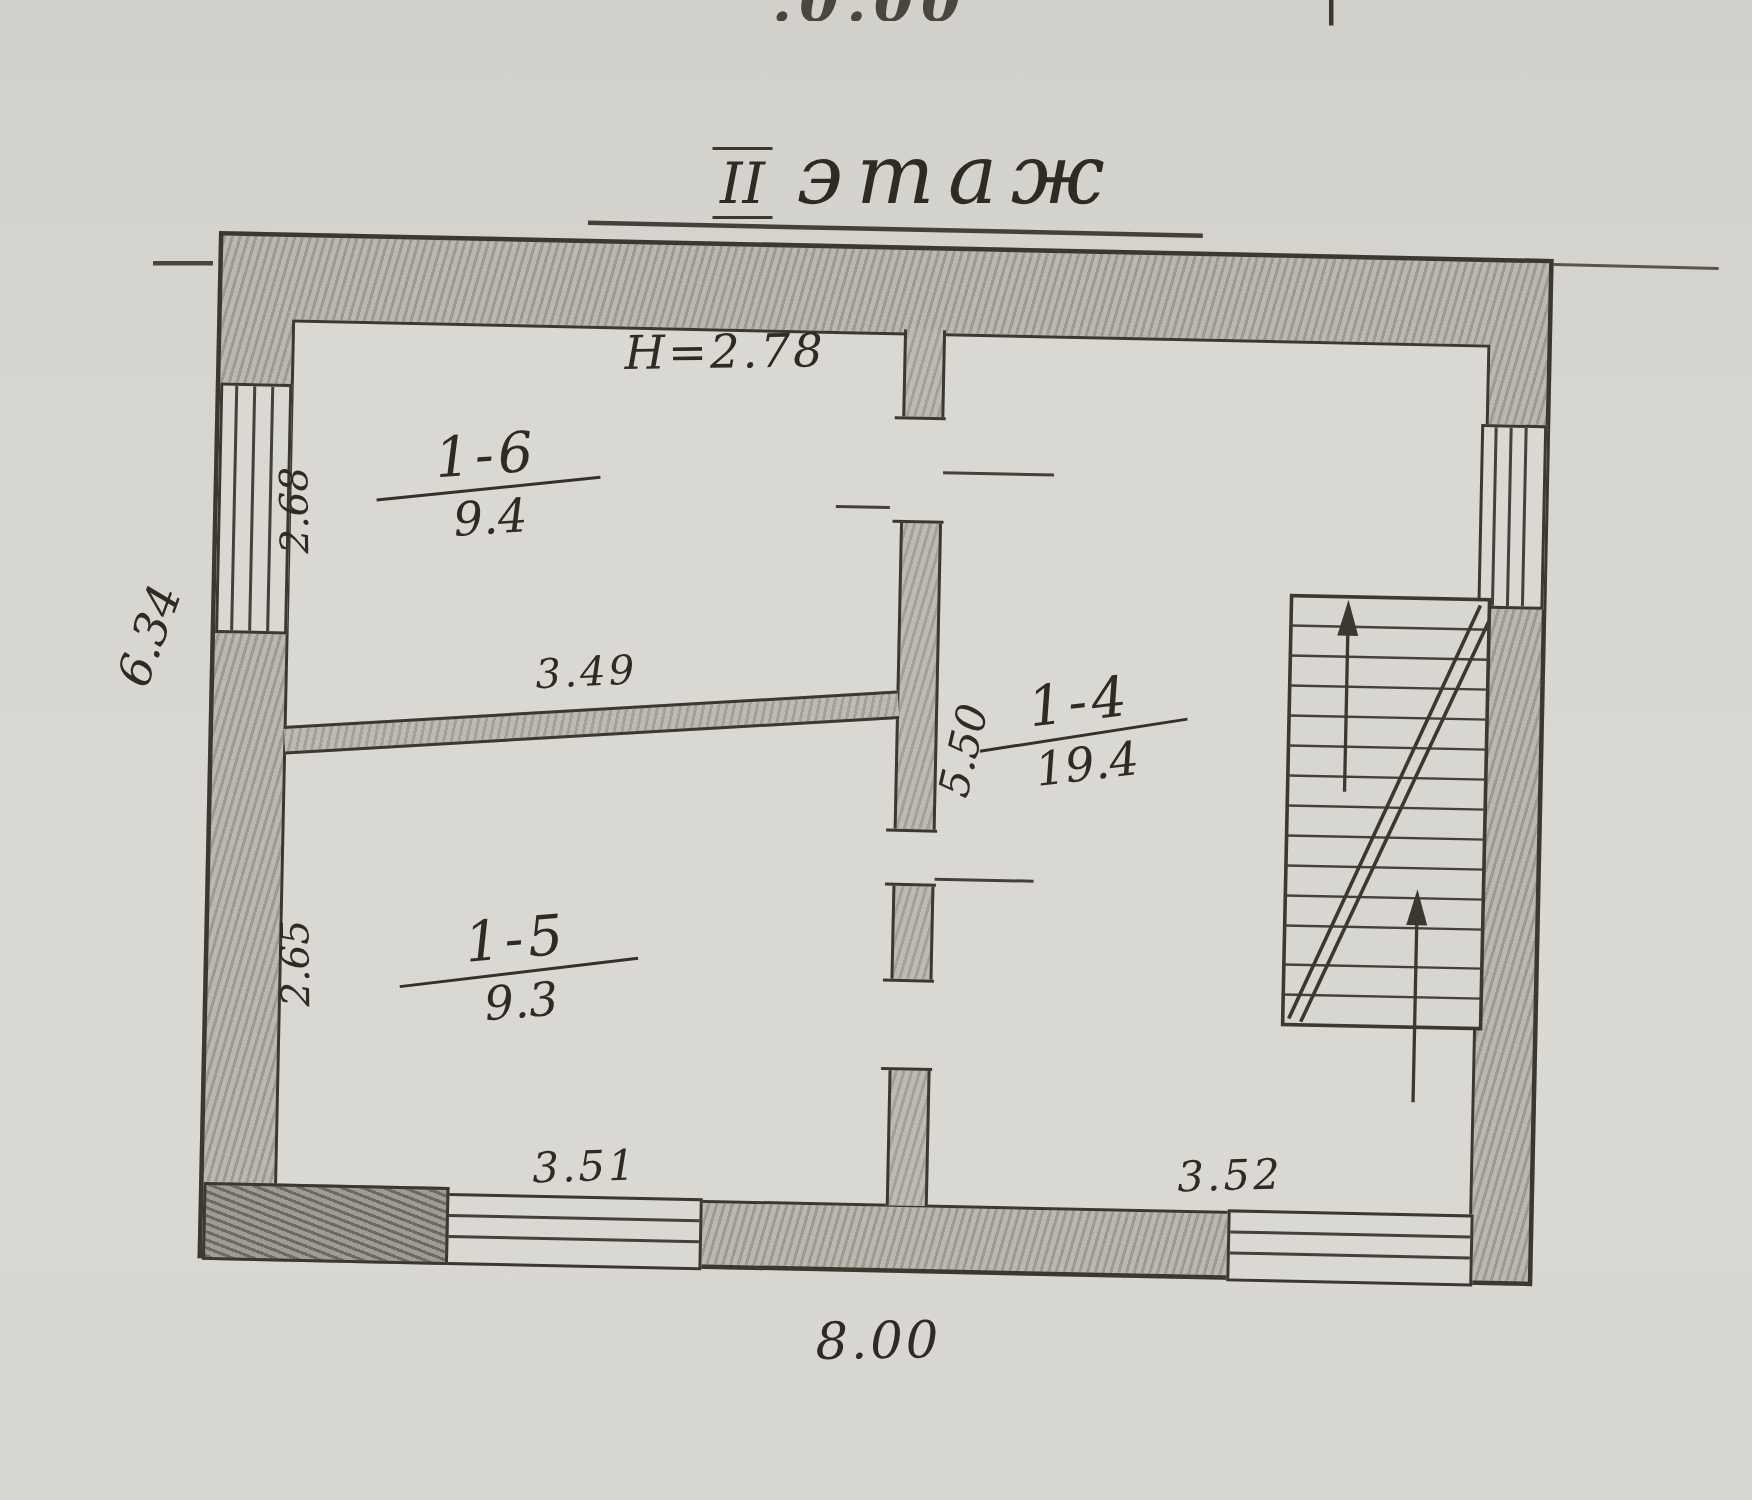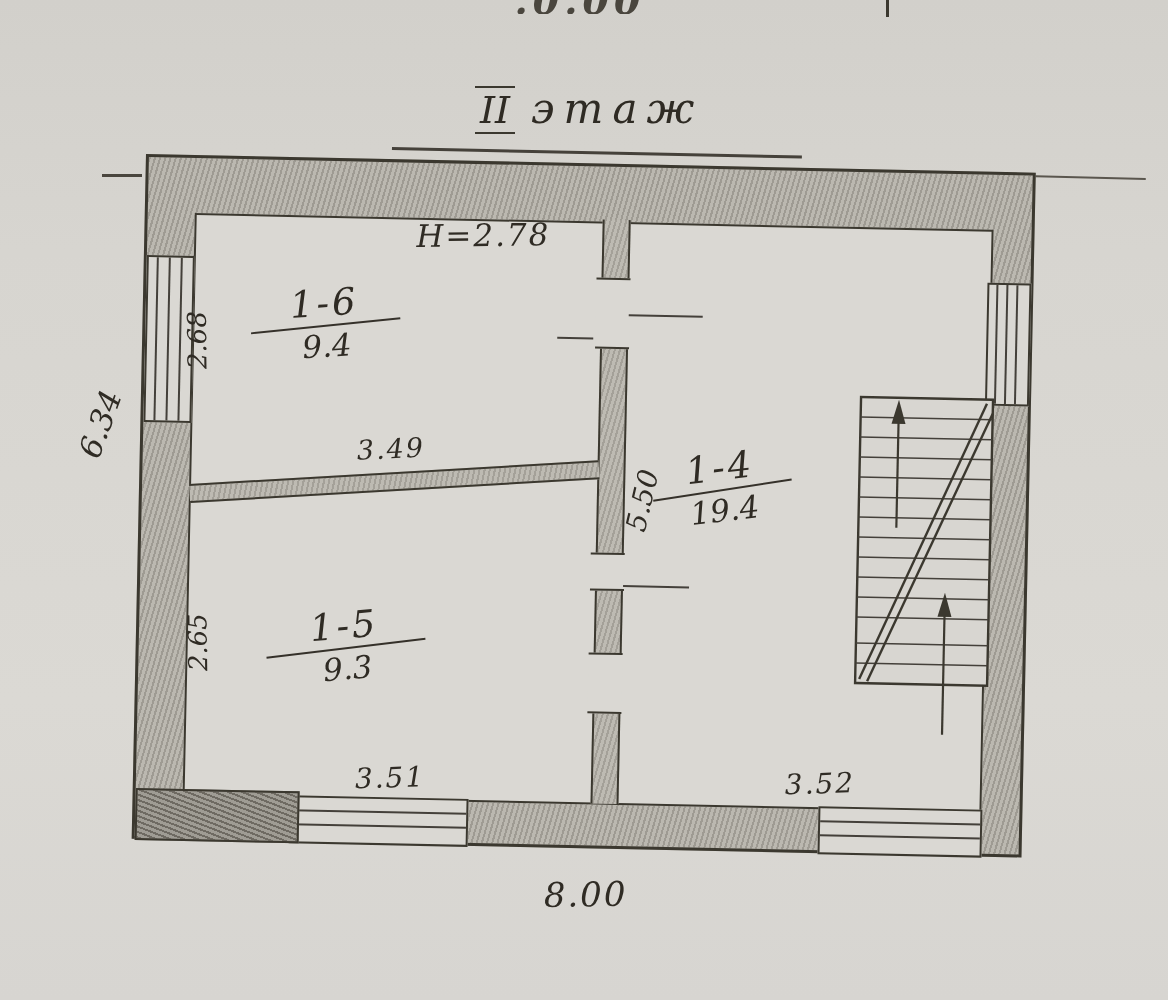--- a/index.html
+++ b/index.html
@@ -10,21 +10,21 @@
   }
   .abs{position:absolute;}
   .it{font-style:italic;font-family:"DejaVu Serif",serif;color:#2f2b24;}
   .line{background:#3b382f;}
   
   .top-crop{left:480px;top:0;width:200px;height:14px;overflow:hidden;text-align:center;}
   .top-crop span{display:block;margin-top:-22px;font-size:38px;font-weight:bold;font-style:italic;letter-spacing:5px;color:#4a463e;}
   .top-tick{left:886px;top:0;width:3px;height:17px;}
   .title{left:475px;top:84px;white-space:nowrap;}
   .title .numeral{display:inline-block;font-size:38px;font-style:italic;border-top:2.5px solid #3b382f;border-bottom:2.5px solid #3b382f;padding:0 5px;line-height:44px;}
-  .title .word{font-size:42px;font-style:italic;letter-spacing:9px;margin-left:16px;}
+  .title .word{font-size:55px;font-style:italic;letter-spacing:9px;margin-left:16px;}
   .u1{left:392px;top:147px;width:410px;height:0;border-top:3px solid #45413a;transform:rotate(1.2deg);transform-origin:0 0;}
   .u2{left:410px;top:160px;width:736px;height:0;border-top:2px solid #5a564e;transform:rotate(1.4deg);transform-origin:0 0;}
   .ltick{left:102px;top:174px;width:40px;height:2.5px;background:#4a463e;}
   .v634{left:40px;top:408px;width:120px;height:32px;line-height:32px;text-align:center;font-size:31px;transform:rotate(-70deg);}
   
   .plan{left:146px;top:154px;width:890px;height:685px;transform:rotate(1.2deg);transform-origin:0 0;}
   .outer{left:0;top:0;width:884px;height:679px;border:3px solid #3b382f;
     background:repeating-linear-gradient(105deg,rgba(122,118,110,.45) 0 2px,rgba(186,183,175,.45) 2px 5px),#bcb9b1;}
   .inner{left:50px;top:58px;width:795px;height:579px;border:2.5px solid #3b382f;background:#dad8d3;}
   

